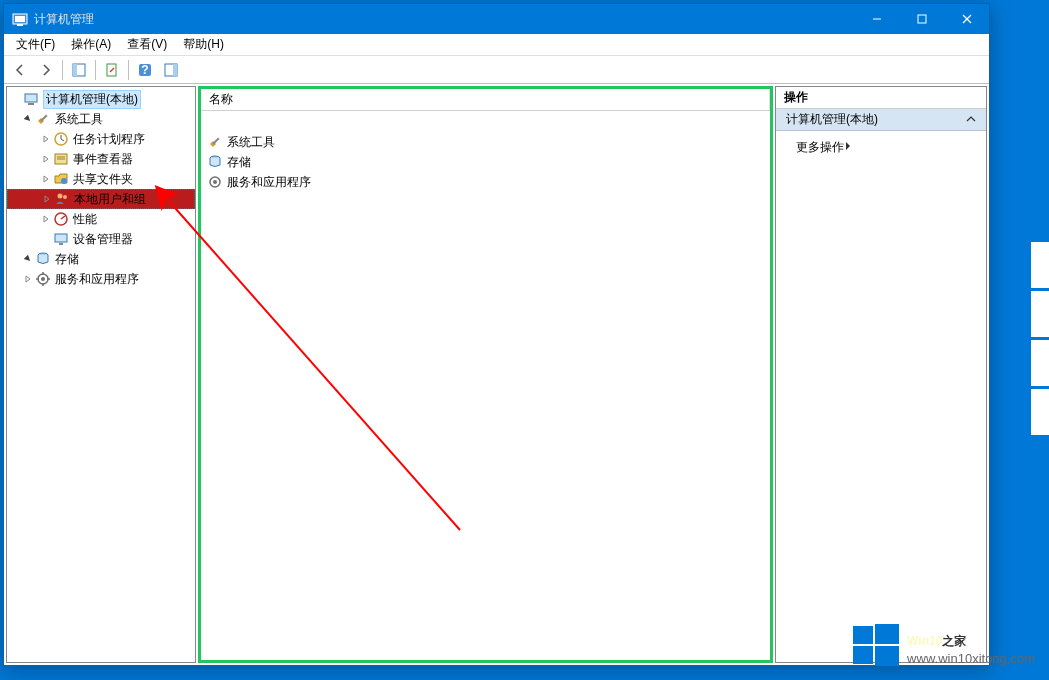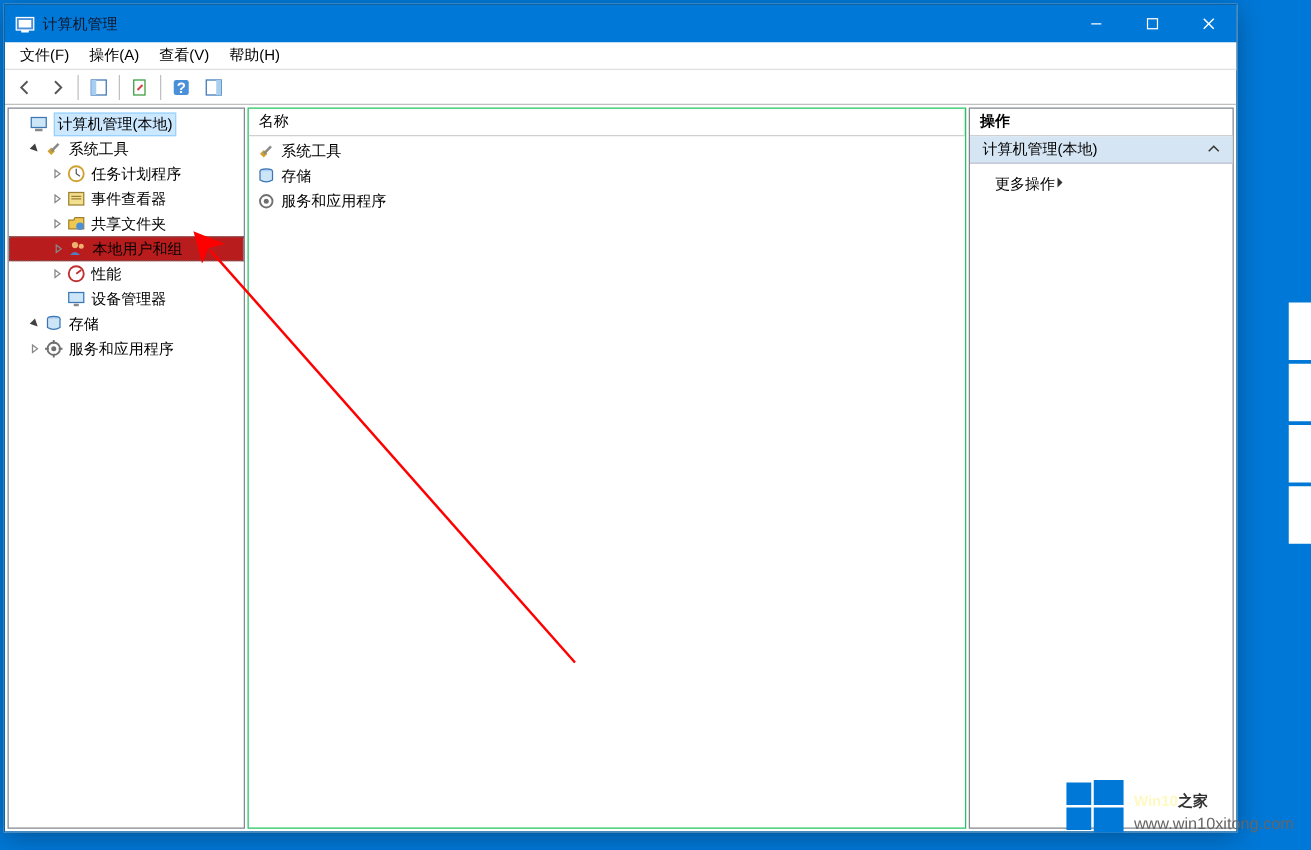--- a/index.html
+++ b/index.html
@@ -1,29 +1,29 @@
 <!DOCTYPE html>
 <html><head>
 <meta charset="utf-8">
 <style>
 * { box-sizing: border-box; margin: 0; padding: 0; font-family: "Microsoft YaHei", "Segoe UI", sans-serif; font-size: 12px; }
 body { background: #0078d7; width: 1049px; height: 680px; position: relative; overflow: hidden; }
 .window { position: absolute; left: 3px; top: 3px; width: 987px; height: 663px; background: #fff; border: 1px solid #0a63a7; box-shadow: 0 4px 20px rgba(0,0,0,0.3); display: flex; flex-direction: column; }
-.titlebar { height: 30px; background: #0078d7; color: #0f172a; display: flex; align-items: center; padding-left: 8px; }
+.titlebar { height: 30px; background: #0078d7; color: #e5e5e5; display: flex; align-items: center; padding-left: 8px; }
 .titlebar .icon { width: 16px; height: 16px; margin-right: 6px; }
 .titlebar .title { flex: 1; }
 .titlebar .btn { width: 45px; height: 30px; display: flex; align-items: center; justify-content: center; color: #fff; }
 .menubar { height: 22px; display: flex; align-items: center; padding: 0 4px; background: #fff; border-bottom: 1px solid #e0e0e0; }
 .menubar .menu-item { padding: 2px 8px; cursor: default; }
 .toolbar { height: 28px; display: flex; align-items: center; padding: 0 4px; border-bottom: 1px solid #c0c0c0; gap: 2px; }
 .toolbar .tbtn { width: 24px; height: 24px; display: flex; align-items: center; justify-content: center; border: 1px solid transparent; }
 .toolbar .sep { width: 1px; height: 20px; background: #c0c0c0; margin: 0 2px; }
 .body { flex: 1; display: flex; padding: 2px; gap: 2px; overflow: hidden; }
 .left-pane { width: 190px; border: 1px solid #828790; background: #fff; overflow: auto; padding: 2px 0; }
-.center-pane { flex: 1; border: 1px solid #22c55e; background: #fff; display: flex; flex-direction: column; }
+.center-pane { flex: 1; border: 3px solid #22c55e; background: #fff; display: flex; flex-direction: column; gap: 19px; }
 .right-pane { width: 212px; border: 1px solid #828790; background: #fff; display: flex; flex-direction: column; }
 .tree-node { display: flex; align-items: center; height: 20px; padding-left: 2px; white-space: nowrap; cursor: default; }
 .tree-node.selected { border: 1px dotted #646464; background: #b91c1c; }
 .tree-node .expander { width: 14px; height: 14px; display: flex; align-items: center; justify-content: center; }
 .tree-node .ticon { width: 16px; height: 16px; display: flex; align-items: center; justify-content: center; margin-right: 4px; }
 .tree-node .label { white-space: nowrap; }
 .depth-0 { padding-left: 2px; }
 .depth-1 { padding-left: 14px; }
 .depth-2 { padding-left: 32px; }
 .col-header { height: 22px; border-bottom: 1px solid #d0d0d0; display: flex; align-items: center; }

